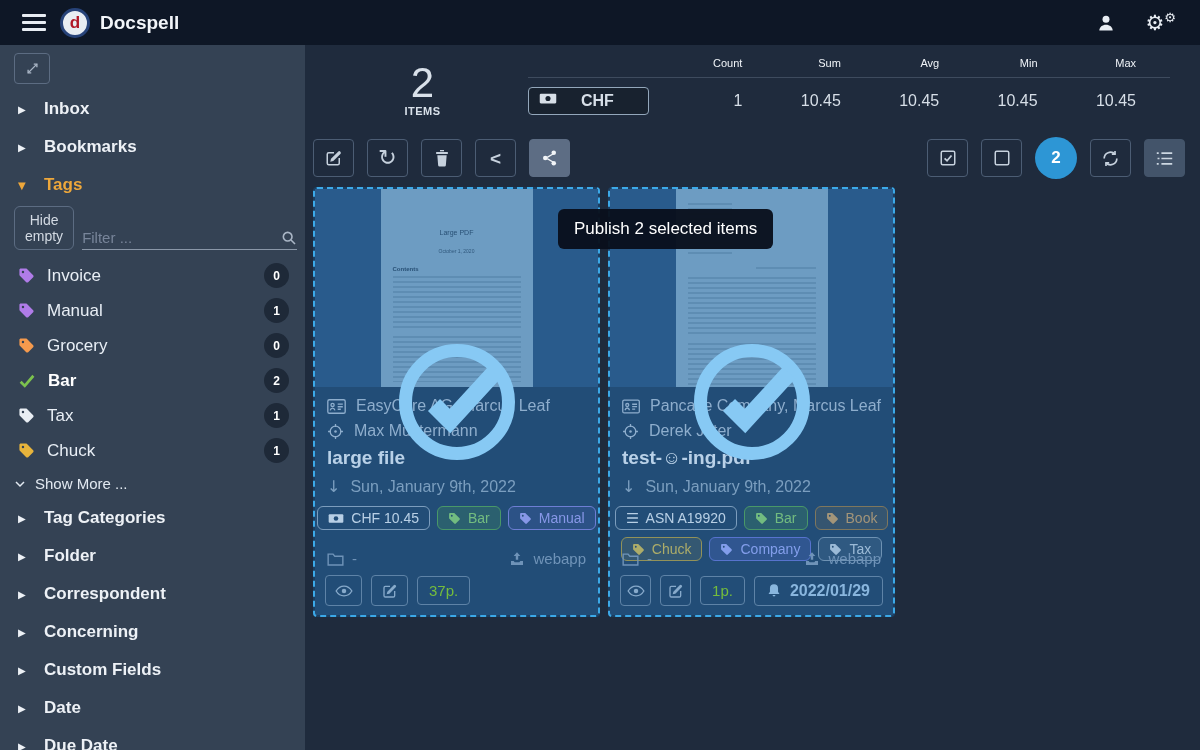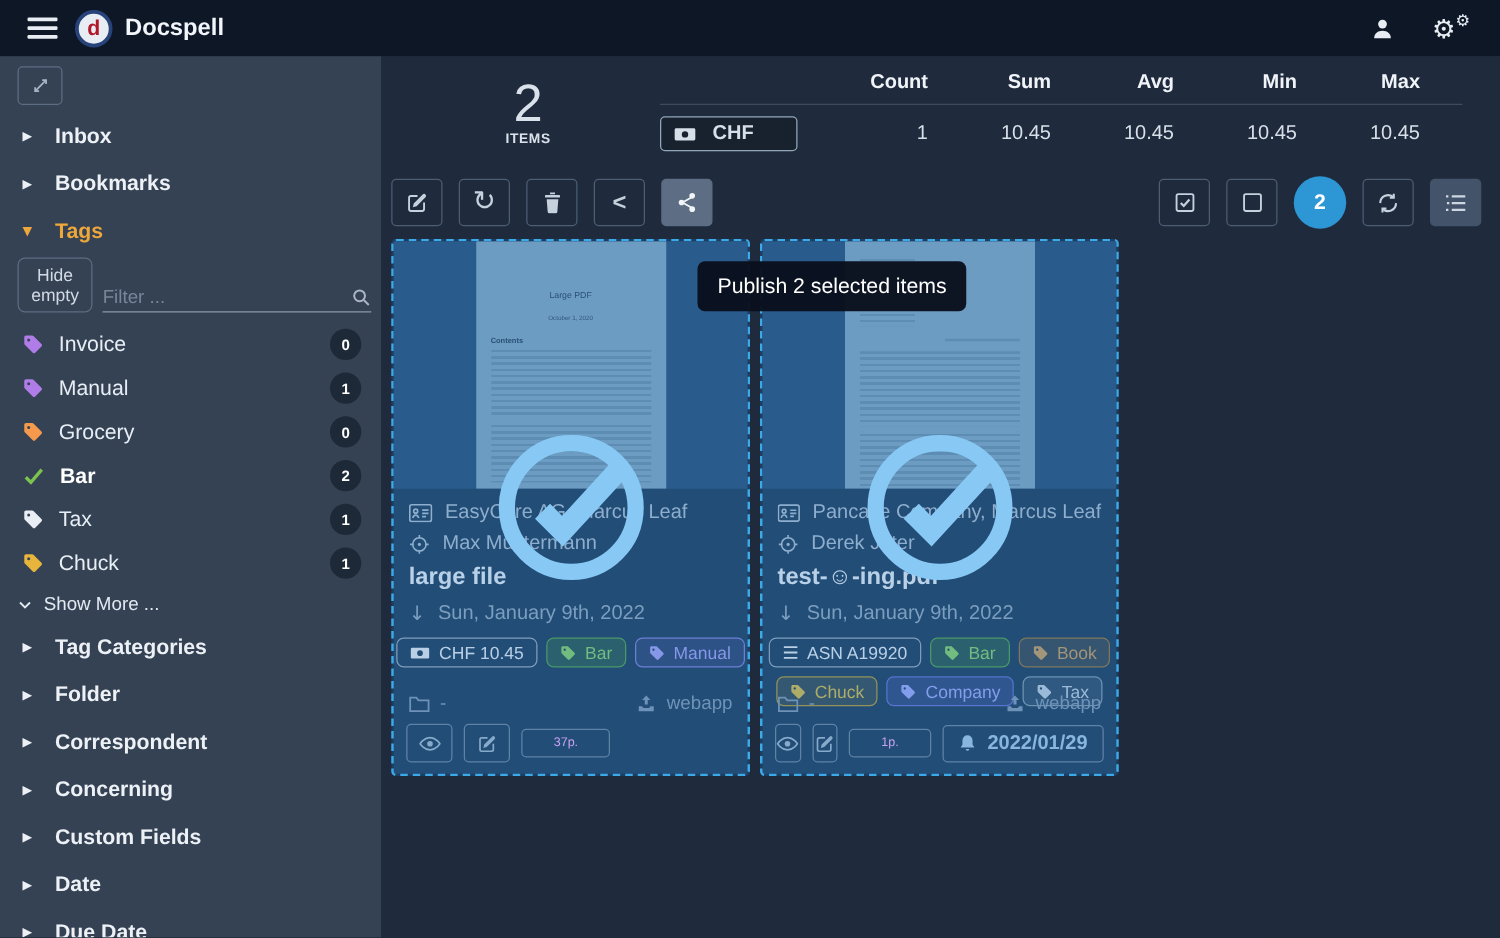--- a/index.html
+++ b/index.html
@@ -40,24 +40,24 @@
   
   .main { flex:1; position:relative; background:#1f2b3d; }
 
   .stats { display:flex; padding:12px 30px 0 60px; }
   .items-count { width:115px; text-align:center; color:#d9e1ea; padding-top:4px; }
   .items-count .num { font-size:42px; font-weight:300; line-height:1.05; }
   .items-count .lbl { font-size:11px; font-weight:bold; letter-spacing:.5px; }
   .stats-table { flex:1; margin-left:48px; }
   .stats-grid { display:grid; grid-template-columns:150px repeat(5,1fr); align-items:center; }
   .stats-head { border-bottom:1px solid #3e4b5e; padding-bottom:8px; }
-  .stats-head div { text-align:right; padding-right:34px; font-weight:bold; font-size:16px; color:#f0f4f8; }
+  .stats-head div { text-align:right; padding-right:34px; font-weight:normal; font-size:11px; color:#f0f4f8; }
   .stats-vals { padding-top:9px; }
   .stats-vals div { text-align:right; padding-right:34px; font-size:16px; color:#d7dfe8; }
-  .currency-badge { display:inline-flex; align-items:center; gap:13px; border:1px solid #93a7bb; border-radius:4px;
+  .currency-badge { display:inline-flex; gap:24px; border:1px solid #93a7bb; border-radius:4px;
                     padding:4px 10px; color:#e2e9f0; font-size:15px; font-weight:bold; background:#18222f; justify-self:start; }
 
   .toolbar { display:flex; align-items:center; padding:20px 15px 0 8px; }
   .tbtn { width:41px; height:38px; border:1px solid #4c5d74; border-radius:4px; background:transparent; color:#c6d1dd;
           display:flex; align-items:center; justify-content:center; margin-right:13px; cursor:pointer; font-size:18px; }
   .tbtn.active-share { background:#5d6d84; border-color:#5d6d84; color:#f2f5f8; }
   .tbtn.active-view { background:#43546a; border-color:#43546a; color:#cdd7e2; margin-right:0; }
   .lt-glyph { font-weight:bold; font-size:19px; line-height:1; }
   .tb-right { margin-left:auto; display:flex; align-items:center; }
   .count-bubble { width:42px; height:42px; border-radius:50%; background:#2d96d5; color:#fff; font-weight:bold;
@@ -91,21 +91,21 @@
   .b-yellow  { border-color:#ab973a; color:#cdb84f; background:rgba(170,150,60,.16); }
   .b-indigo  { border-color:#5f6fd0; color:#97a5f5; background:rgba(80,100,200,.32); }
   .b-steel   { border-color:#7d97ae; color:#b7cadb; background:rgba(120,150,180,.18); }
 
   .foot-meta { position:absolute; left:12px; right:12px; bottom:48px; display:flex; align-items:center; color:#7e98b4; font-size:15px; }
   .foot-meta .src { margin-left:auto; display:flex; align-items:center; gap:8px; }
   .foot-meta .fold { display:flex; align-items:center; gap:8px; }
   .actions { position:absolute; left:10px; right:10px; bottom:9px; display:flex; align-items:center; gap:9px; }
   .abtn { width:37px; height:31px; border:1px solid #68839e; border-radius:4px; color:#9db5cc; background:transparent;
           display:flex; align-items:center; justify-content:center; cursor:pointer; }
-  .pages-badge { border:1px solid #68839e; border-radius:4px; padding:5px 25px; color:#f0abfc; font-size:10px; }
+  .pages-badge { border:1px solid #68839e; border-radius:4px; padding:5px 11px; color:#84cc16; font-size:15px; }
   .due-badge { margin-left:auto; border:1px solid #68839e; border-radius:4px; padding:5px 12px; color:#9fc4e4;
                font-weight:bold; font-size:16px; display:flex; align-items:center; gap:9px;text-align:right; }
 
   .overlay { position:absolute; inset:0; background:rgba(60,130,200,.22); display:flex; align-items:center; justify-content:center; z-index:5; pointer-events:none; }
   .check-ring { width:116px; height:116px; border:13px solid #87c9f4; border-radius:50%; display:flex; align-items:center; justify-content:center; }
   .check-ring svg { overflow:visible; }
 
   .tooltip { position:absolute; left:253px; top:164px; background:rgba(9,16,28,.96); color:#fff; font-size:17px;
              padding:10px 16px; border-radius:6px; z-index:50; white-space:nowrap; }
 

